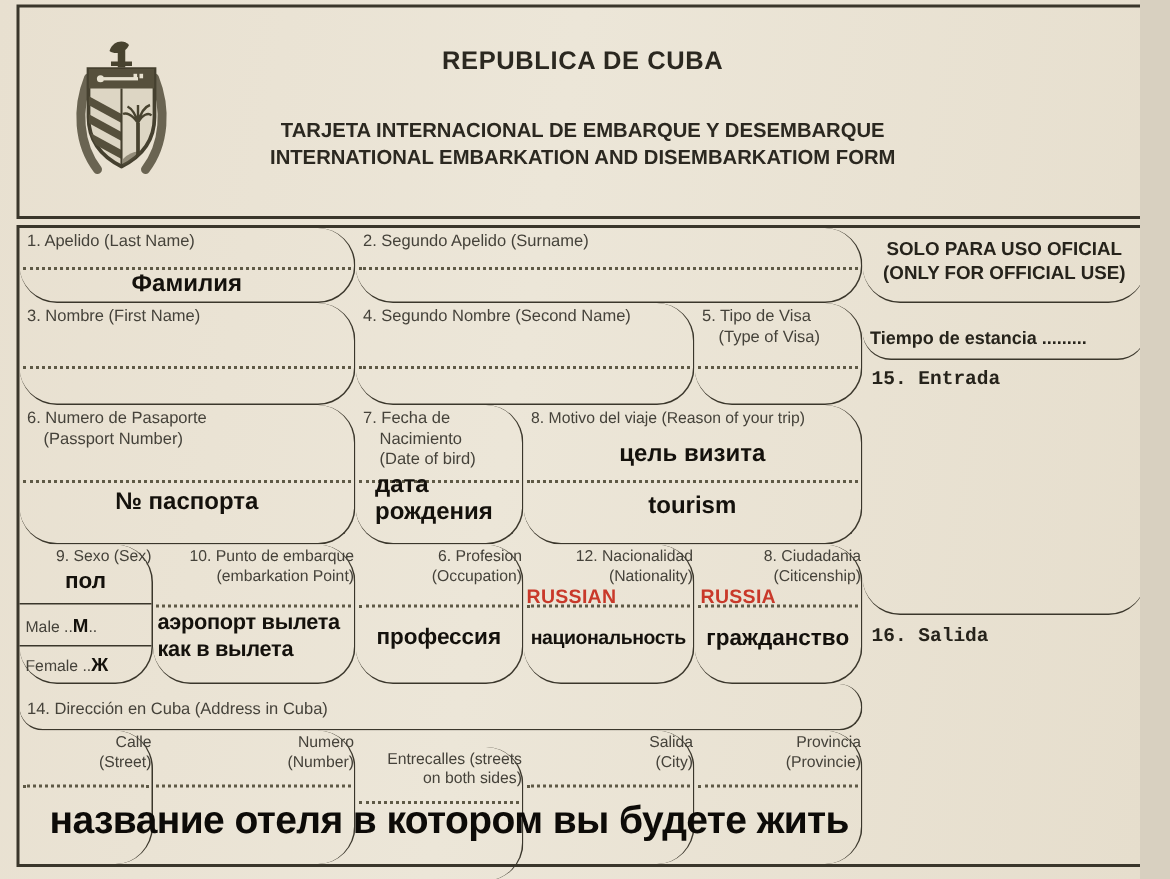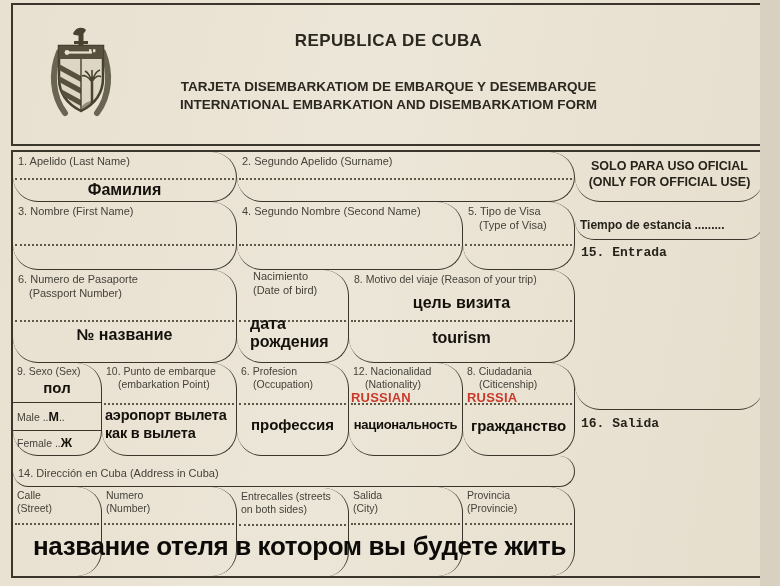--- a/index.html
+++ b/index.html
@@ -13,21 +13,21 @@
   .country{position:absolute;left:0;right:0;top:26px;text-align:center;font-weight:bold;font-size:17px;letter-spacing:.4px;color:#2b2820;}
   .sub{position:absolute;left:0;right:0;text-align:center;font-weight:bold;font-size:13.5px;color:#2b2820;}
   .sub1{top:74px;} .sub2{top:92px;}
   .coa{position:absolute;left:36px;top:21px;width:64px;height:92px;}
   
   .tbl{position:absolute;left:11px;top:150px;width:755px;height:428px;border:2.5px solid #3a362b;box-sizing:border-box;}
   .cell{position:absolute;box-sizing:border-box;border-radius:25px;}
   .bR{border-right:1.6px solid #3a362b;}
   .bB{border-bottom:1.6px solid #3a362b;}
   .lab{font-size:11px;line-height:13.5px;color:#45423a;padding:3px 0 0 5px;}
-  .labs{font-size:10.5px;line-height:12.5px;color:#45423a;padding:2px 0 0 4px;}
+  .labs{font-size:10.5px;line-height:12.5px;color:#45423a;padding:2px 0 0 4px;text-align:right;}
   .ind{padding-left:16px;}
   .dots{display:block;position:absolute;left:2px;right:2px;height:0;border-top:2px dotted #5e5946;}
   .val{position:absolute;left:0;right:0;text-align:center;font-weight:bold;font-size:16px;color:#14110c;}
   .red{position:absolute;font-weight:bold;font-size:13px;color:#c9392a;z-index:3;letter-spacing:.2px;}
   
   #c1{left:0;top:0;width:224px;height:50px;}
   #c2{left:224px;top:0;width:338px;height:50px;}
   #o1{left:562px;top:0;width:189px;height:50px;}
   #c3{left:0;top:50px;width:224px;height:68px;}
   #c4{left:224px;top:50px;width:226px;height:68px;}
@@ -39,21 +39,21 @@
   #o3{left:562px;top:88px;width:189px;height:170px;}
   #c9{left:0;top:211px;width:89px;height:93px;}
   #c10{left:89px;top:211px;width:135px;height:93px;}
   #c11{left:224px;top:211px;width:112px;height:93px;}
   #c12{left:336px;top:211px;width:114px;height:93px;}
   #c13{left:450px;top:211px;width:112px;height:93px;}
   #o4{left:562px;top:258px;width:189px;height:166px;}
   #c14{left:0;top:304px;width:562px;height:31px;}
   #b1{left:0;top:335px;width:89px;height:89px;}
   #b2{left:89px;top:335px;width:135px;height:89px;}
-  #b3{left:224px;top:336px;width:112px;height:89px;}
+  #b3{left:224px;top:346px;width:112px;height:89px;}
   #b4{left:336px;top:335px;width:114px;height:89px;}
   #b5{left:450px;top:335px;width:112px;height:89px;}
   
   #c1 .val{top:29px;} #c3 .val{top:46px;} #c6 .val{top:56px;}
   #c8 .hint{position:absolute;left:0;right:0;top:24px;text-align:center;font-weight:bold;font-size:16px;color:#14110c;}
   #c8 .val{top:59px;}
   #c8 .lab{font-size:10.5px;}
   #c7 .val2{position:absolute;left:13px;top:45px;font-weight:bold;font-size:16px;line-height:18px;color:#14110c;z-index:2;}
   .sexlab{height:40px;border-bottom:1.6px solid #3a362b;box-sizing:border-box;}
   .sexhint{text-align:center;font-weight:bold;font-size:15px;color:#14110c;margin-top:1px;}
@@ -99,21 +99,21 @@
         <path d="M10,38 L32,50 L32,56 L10,44 Z" fill="#56503c"></path>
         <path d="M10,50 L32,62 L32,68 L10,56 Z" fill="#56503c"></path>
         <path d="M10,62 L32,74 L32,80 L10,68 Z" fill="#56503c"></path>
         <path d="M33,80 Q43,70 54,80 L54,85 L33,85 Z" fill="#56503c" opacity=".55"></path>
         <line x1="43" y1="56" x2="43" y2="80" stroke="#48432f" stroke-width="2.5"></line>
         <path d="M43,56 C39,50 35,49 33,50 M43,56 C41,49 38,46 36,45 M43,56 C43,49 43,46 43,44 M43,56 C45,48 48,45 51,44 M43,56 C46,50 50,49 52,51" fill="none" stroke="#48432f" stroke-width="1.6"></path>
       </g>
       <line x1="32" y1="33" x2="32" y2="84" stroke="#45402f" stroke-width="1.4"></line>
     </svg>
     <div class="country">REPUBLICA DE CUBA</div>
-    <div class="sub sub1">TARJETA DISEMBARKATIOM DE EMBARQUE Y DESEMBARQUE</div>
+    <div class="sub sub1">TARJETA INTERNACIONAL DE EMBARQUE Y DESEMBARQUE</div>
     <div class="sub sub2">INTERNATIONAL EMBARKATION AND DISEMBARKATIOM FORM</div>
   </div>
 
   <div class="tbl">
 
     <div class="cell bR bB" id="c1">
       <div class="lab">1. Apelido (Last Name)</div>
       <i class="dots" style="top:26px"></i>
       <div class="val">Фамилия</div>
     </div>
@@ -142,23 +142,24 @@
       <i class="dots" style="top:42px"></i>
     </div>
     <div class="cell bB" id="o2">
       <div class="off2">Tiempo de estancia .........</div>
     </div>
 
     <div class="cell bR bB" id="c6">
       <div class="lab">6. Numero de Pasaporte</div>
       <div class="lab ind" style="padding-top:0">(Passport Number)</div>
       <i class="dots" style="top:50px"></i>
-      <div class="val">№ название</div>
+      <div class="val">№ паспорта</div>
     </div>
     <div class="cell bR bB" id="c7">
+      <div class="lab">7. Fecha de</div>
       <div class="lab ind" style="padding-top:0">Nacimiento</div>
       <div class="lab ind" style="padding-top:0">(Date of bird)</div>
       <i class="dots" style="top:50px"></i>
       <div class="val2">
         <div>дата</div>
         <div>рождения</div>
       </div>
     </div>
     <div class="cell bR bB" id="c8">
       <div class="lab">8. Motivo del viaje (Reason of your trip)</div>

